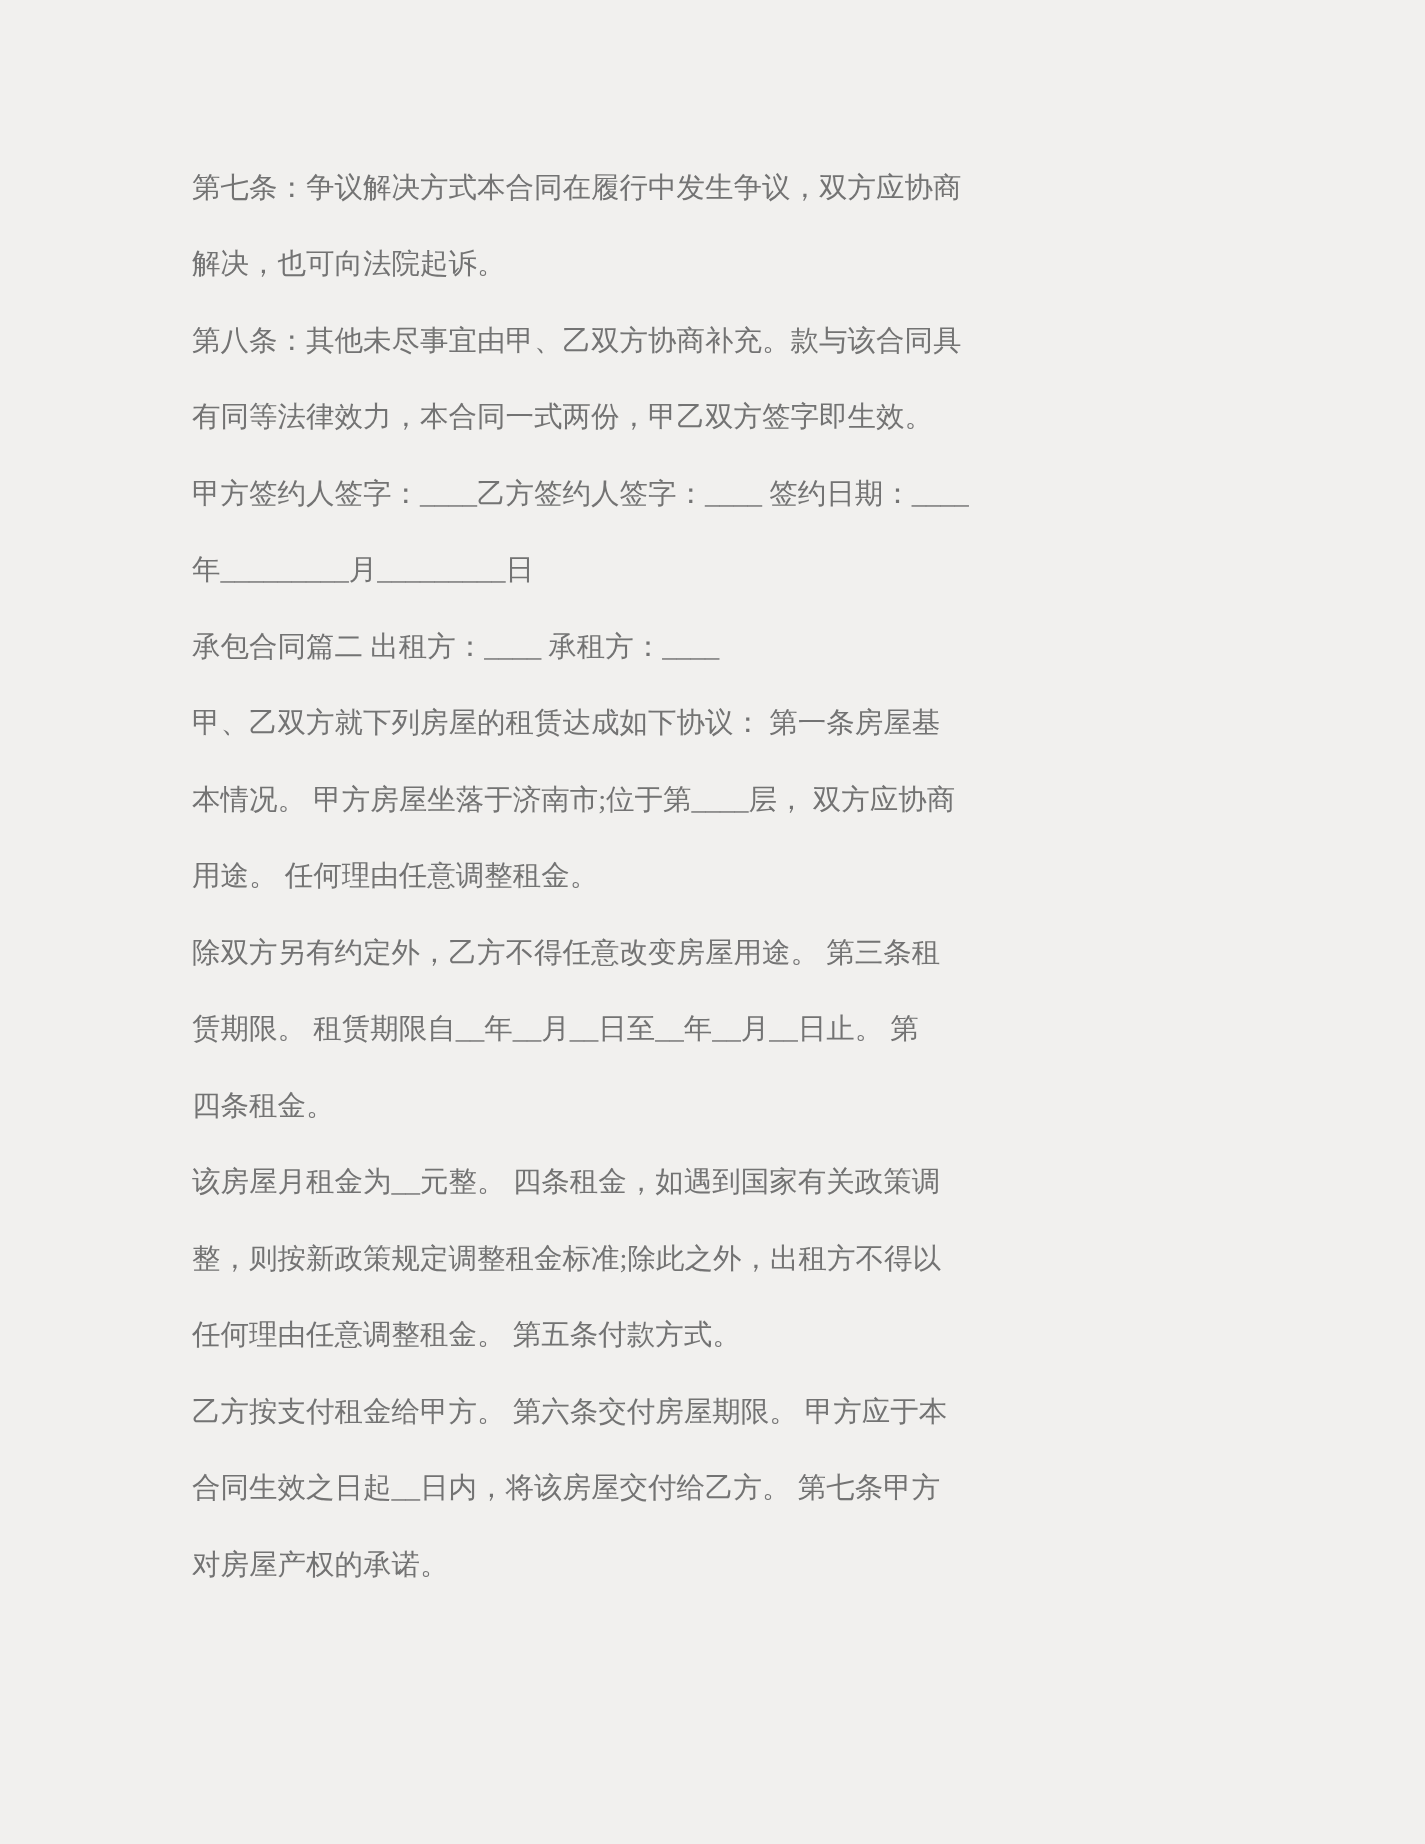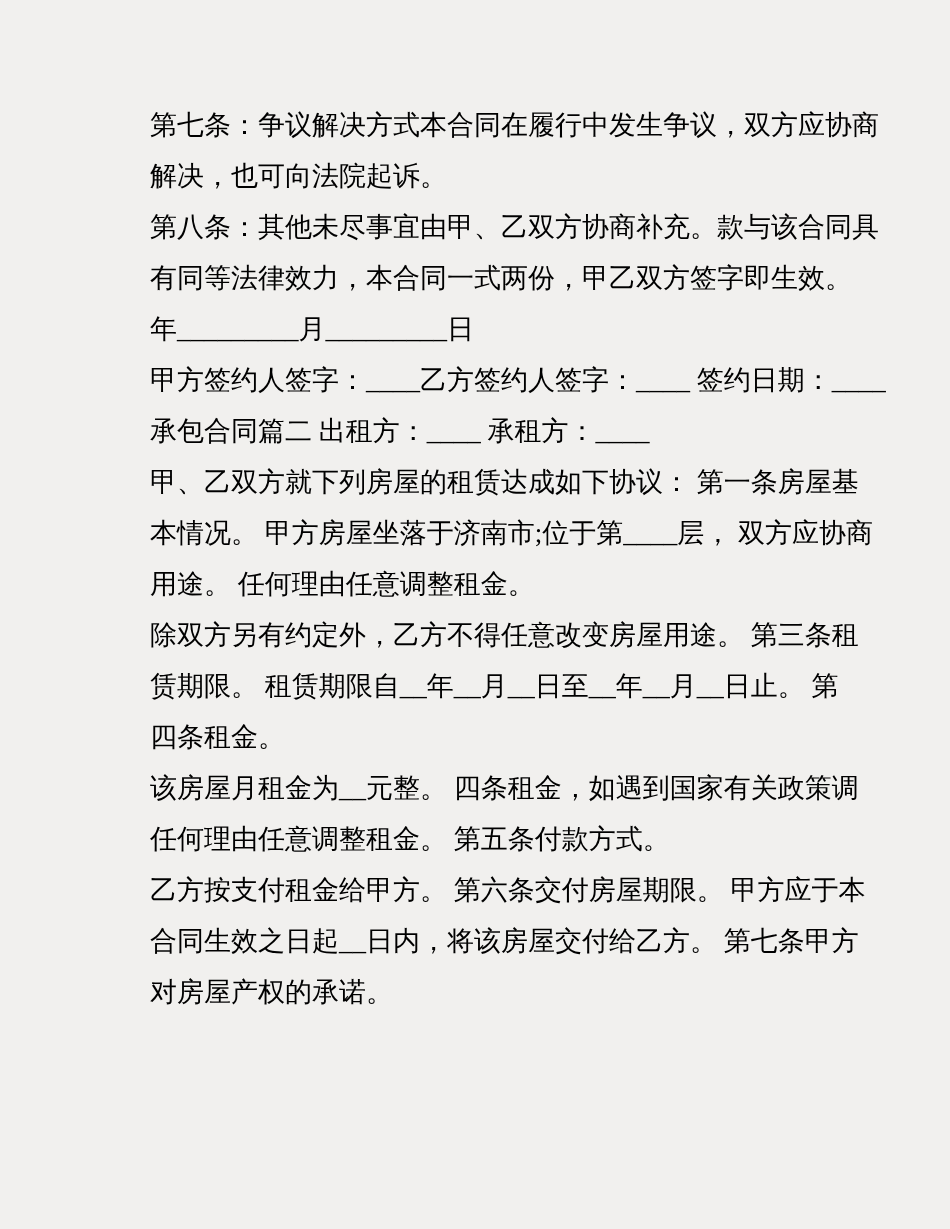--- a/index.html
+++ b/index.html
@@ -14,49 +14,50 @@
     font-family: "Liberation Serif", "DejaVu Serif", serif;
   }
   .page {
     position: relative;
     width: 950px;
     height: 1229px;
     background: #f1f0ee;
   }
   .doc {
     position: absolute;
-    left: 150px;
+    left: 128px;
     top: 100px;
     width: 700px;
-    color: #000000;
-    font-size: 27px;
+    color: #737373;
+    font-size: 19px;
     line-height: 51px;
   }
   .line {
     white-space: pre;
     height: 51px;
   }
 </style>
 </head>
 <body>
 
 <div class="page">
   <div class="doc">
     <div class="line">第七条：争议解决方式本合同在履行中发生争议，双方应协商</div>
     <div class="line">解决，也可向法院起诉。</div>
     <div class="line">第八条：其他未尽事宜由甲、乙双方协商补充。款与该合同具</div>
     <div class="line">有同等法律效力，本合同一式两份，甲乙双方签字即生效。</div>
+    <div class="line">甲方签约人签字：____乙方签约人签字：____ 签约日期：____</div>
     <div class="line">年_________月_________日</div>
-    <div class="line">甲方签约人签字：____乙方签约人签字：____ 签约日期：____</div>
     <div class="line">承包合同篇二 出租方：____ 承租方：____</div>
     <div class="line">甲、乙双方就下列房屋的租赁达成如下协议： 第一条房屋基</div>
     <div class="line">本情况。 甲方房屋坐落于济南市;位于第____层， 双方应协商</div>
     <div class="line">用途。 任何理由任意调整租金。</div>
     <div class="line">除双方另有约定外，乙方不得任意改变房屋用途。 第三条租</div>
     <div class="line">赁期限。 租赁期限自__年__月__日至__年__月__日止。 第</div>
     <div class="line">四条租金。</div>
     <div class="line">该房屋月租金为__元整。 四条租金，如遇到国家有关政策调</div>
+    <div class="line">整，则按新政策规定调整租金标准;除此之外，出租方不得以</div>
     <div class="line">任何理由任意调整租金。 第五条付款方式。</div>
     <div class="line">乙方按支付租金给甲方。 第六条交付房屋期限。 甲方应于本</div>
     <div class="line">合同生效之日起__日内，将该房屋交付给乙方。 第七条甲方</div>
     <div class="line">对房屋产权的承诺。</div>
   </div>
 </div>
 
 </body></html>

